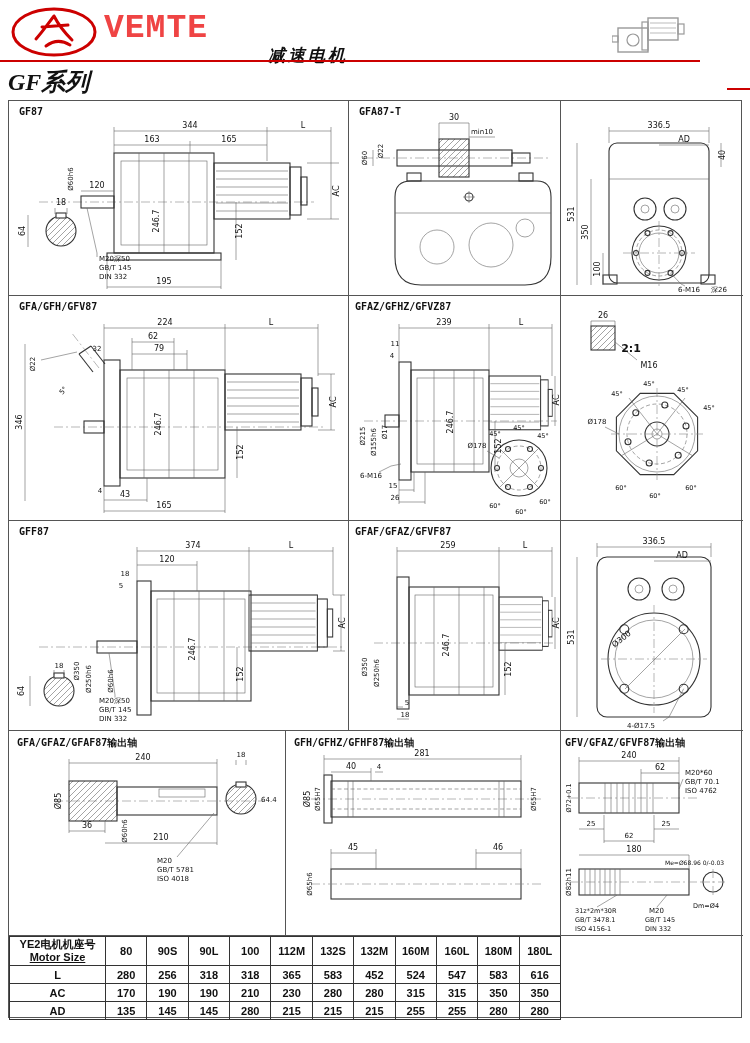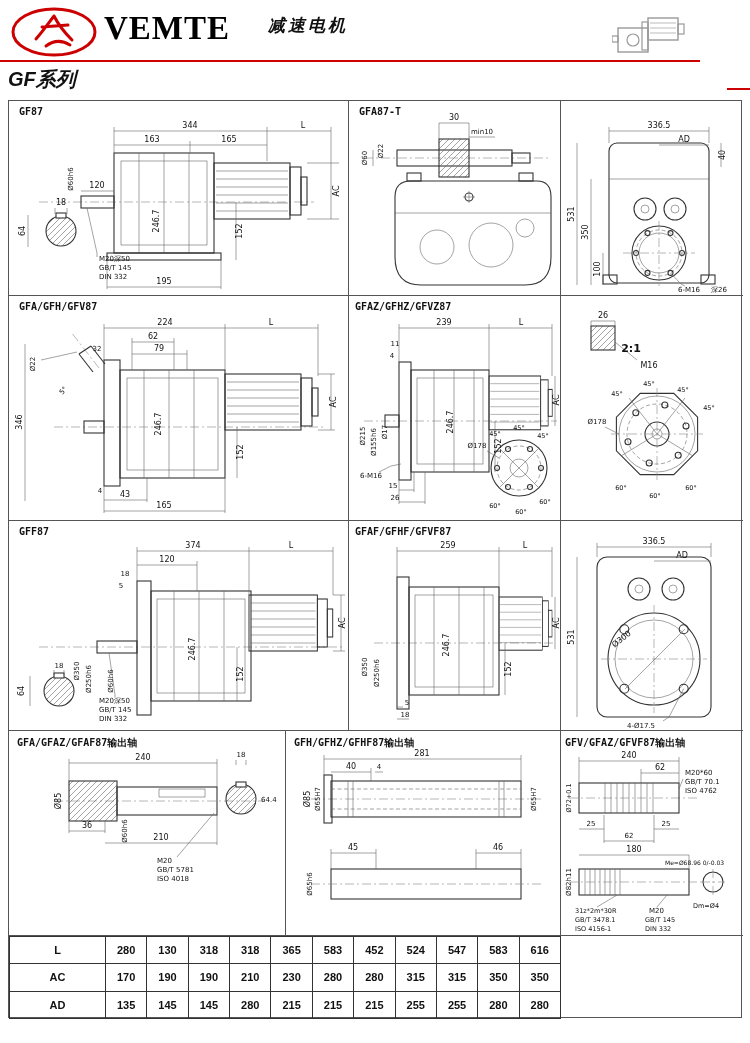--- a/index.html
+++ b/index.html
@@ -1,23 +1,23 @@
 <!DOCTYPE html>
 <html><head>
 <meta charset="utf-8">
 <style>
 *{margin:0;padding:0;box-sizing:border-box}
 html,body{width:750px;height:1043px;background:#fff;font-family:"Liberation Sans",sans-serif;color:#111;position:relative;overflow:hidden}
 .hdr-logo{position:absolute;left:10px;top:6px}
-.brand{position:absolute;left:104px;top:10px;font-family:Liberation Serif, serif;font-weight:700;font-size:33px;color:#000000;letter-spacing:1px}
-.doc-title{position:absolute;left:268px;top:14px;font-size:17px;font-weight:700;font-style:italic;letter-spacing:3px}
+.brand{position:absolute;left:104px;top:10px;font-family:Liberation Mono, monospace;font-weight:700;font-size:33px;color:#ef4444;letter-spacing:1px}
+.doc-title{position:absolute;left:268px;top:44px;font-size:17px;font-weight:700;font-style:italic;letter-spacing:3px}
 .gear-art{position:absolute;left:612px;top:2px}
 .rule{position:absolute;left:0;top:60px;width:700px;height:2px;background:#c00}
 .rule2{position:absolute;left:727px;top:88px;width:23px;height:2px;background:#c00}
-.series{position:absolute;left:8px;top:66px;font-family:Liberation Sans, sans-serif;font-style:italic;font-weight:700;font-size:20px}
+.series{position:absolute;left:8px;top:66px;font-family:Liberation Serif, serif;font-style:italic;font-weight:700;font-size:24px}
 .sheet{position:absolute;left:8px;top:100px;width:734px;height:918px;border:1px solid #555}
 .panel{position:absolute;overflow:hidden}
 .br{border-right:1px solid #555}
 .bb{border-bottom:1px solid #555}
 .pt{position:absolute;left:10px;top:5px;font-family:"DejaVu Sans Mono",monospace;font-weight:700;font-size:10px;z-index:2;white-space:nowrap}
 .panel svg{position:absolute;left:0;top:0}
 svg text{font-family:"DejaVu Sans",sans-serif;font-size:8px;fill:#111}
 text.m{text-anchor:middle}
 text.s7{font-size:7px}text.s65{font-size:6.5px}text.s6{font-size:6px}
 text.big{font-size:11px;font-weight:700}
@@ -473,21 +473,21 @@
       <text class="m" x="99" y="27">259</text>
       <text class="m" x="176" y="27">L</text>
       <text class="m" transform="translate(210,102) rotate(-90)">AC</text>
       <text class="m" transform="translate(100,124) rotate(-90)">246.7</text>
       <text class="m s7" transform="translate(18,146) rotate(-90)">Ø350</text>
       <text class="m s7" transform="translate(30,152) rotate(-90)">Ø250h6</text>
       <text class="m s7" x="58" y="184">5</text>
       <text class="m s7" x="56" y="196">18</text>
       <text class="m" transform="translate(162,148) rotate(-90)">152</text>
     </svg>
-    <div class="pt" style="left:6px">GFAF/GFHF/GFVF87</div>
+    <div class="pt" style="left:6px">GFAF/GFAZ/GFVF87</div>
   </div>
 
   <div class="panel bb" style="left:552px;top:420px;width:182px;height:210px">
     <svg width="182" height="210">
       <g>
         <rect class="o" x="36" y="36" width="114" height="160" rx="10"></rect>
         <circle class="o" cx="78" cy="68" r="11"></circle>
           <circle class="i" cx="78" cy="68" r="4"></circle>
         <circle class="o" cx="112" cy="68" r="11"></circle>
           <circle class="i" cx="112" cy="68" r="4"></circle>
@@ -664,24 +664,41 @@
     <div class="pt" style="left:4px">GFV/GFAZ/GFVF87输出轴</div>
   </div>
 
   <div class="tblwrap">
     <table>
       <colgroup>
           <col style="width:96px">
           <col span="11">
         </colgroup>
       <tbody>
+          <tr style="height:29px">
+        <td class="hcell">
+          <div>YE2电机机座号</div>
+          <div class="msz">Motor Size</div>
+        </td>
+        <td>80</td>
+        <td>90S</td>
+        <td>90L</td>
+        <td>100</td>
+        <td>112M</td>
+        <td>132S</td>
+        <td>132M</td>
+        <td>160M</td>
+        <td>160L</td>
+        <td>180M</td>
+        <td>180L</td>
+      </tr>
       <tr style="height:18px">
         <td>L</td>
         <td>280</td>
-        <td>130</td>
+        <td>256</td>
         <td>318</td>
         <td>318</td>
         <td>365</td>
         <td>583</td>
         <td>452</td>
         <td>524</td>
         <td>547</td>
         <td>583</td>
         <td>616</td>
       </tr>

